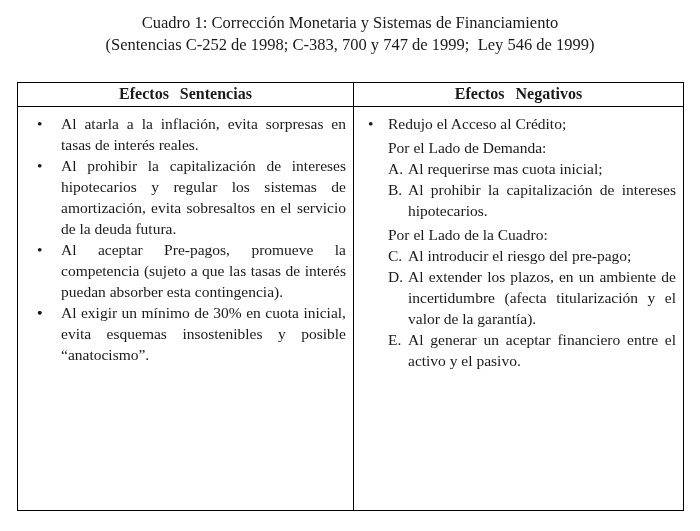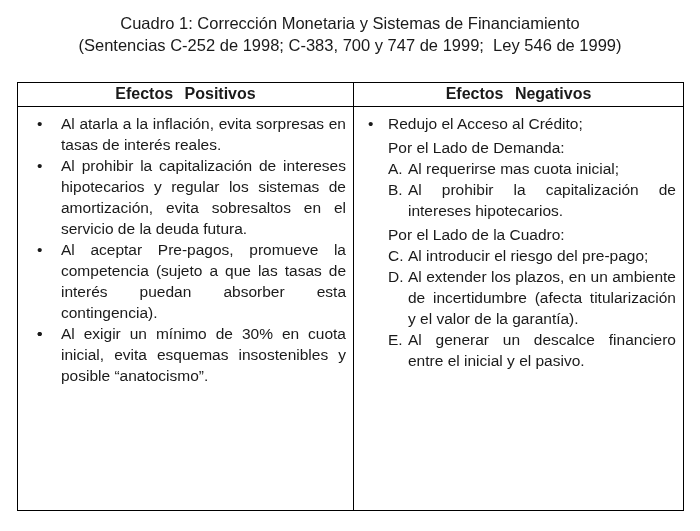--- a/index.html
+++ b/index.html
@@ -1,21 +1,21 @@
 <!DOCTYPE html>
 <html><head>
 <meta charset="utf-8">
 <style>
   html, body { margin: 0; padding: 0; }
   .page {
     position: relative;
     width: 700px;
     height: 531px;
     background: #ffffff;
-    font-family: Liberation Sans, sans-serif;
+    font-family: Liberation Serif, serif;
     color: #1a1a1a;
     overflow: hidden;
     border-radius: 30px;
   }
   .caption {
     padding-top: 12px;
     text-align: center;
     font-size: 16.5px;
     line-height: 22px;
   }
@@ -75,21 +75,21 @@
 <div class="page">
 
   <div class="caption">
     <div class="caption-line">Cuadro 1: Corrección Monetaria y Sistemas de Financiamiento</div>
     <div class="caption-line">(Sentencias C-252 de 1998; C-383, 700 y 747 de 1999;  Ley 546 de 1999)</div>
   </div>
 
   <div class="effects-table">
 
     <div class="thead">
-      <div class="th cell-left">Efectos Positivos</div>
+      <div class="th cell-left">Efectos Sentencias</div>
       <div class="th cell-right">Efectos Negativos</div>
     </div>
 
     <div class="tbody">
 
       <div class="col cell-left">
         <div class="item pos-item">
           <span class="bullet">•</span>
           <span class="item-text">Al atarla a la inflación, evita sorpresas en tasas de interés reales.</span>
         </div>
@@ -132,19 +132,19 @@
         <div class="item letter-item">
           <span class="letter">C.</span>
           <span class="item-text">Al introducir el riesgo del pre-pago;</span>
         </div>
         <div class="item letter-item">
           <span class="letter">D.</span>
           <span class="item-text">Al extender los plazos, en un ambiente de incertidumbre (afecta titularización y el valor de la garantía).</span>
         </div>
         <div class="item letter-item">
           <span class="letter">E.</span>
-          <span class="item-text">Al generar un descalce financiero entre el inicial y el pasivo.</span>
+          <span class="item-text">Al generar un aceptar financiero entre el activo y el pasivo.</span>
         </div>
       </div>
 
     </div>
   </div>
 </div>
 
 </body></html>

